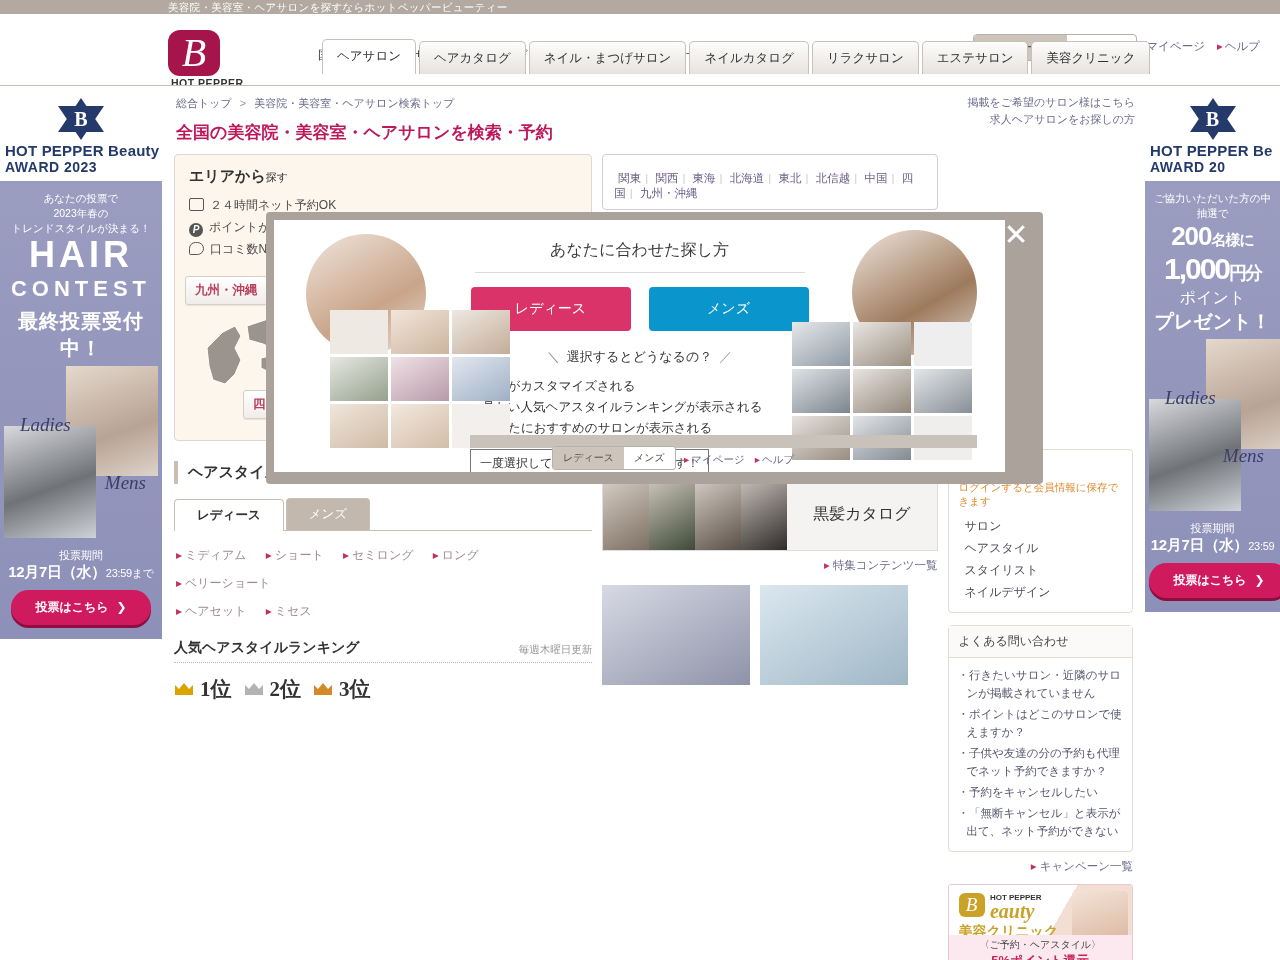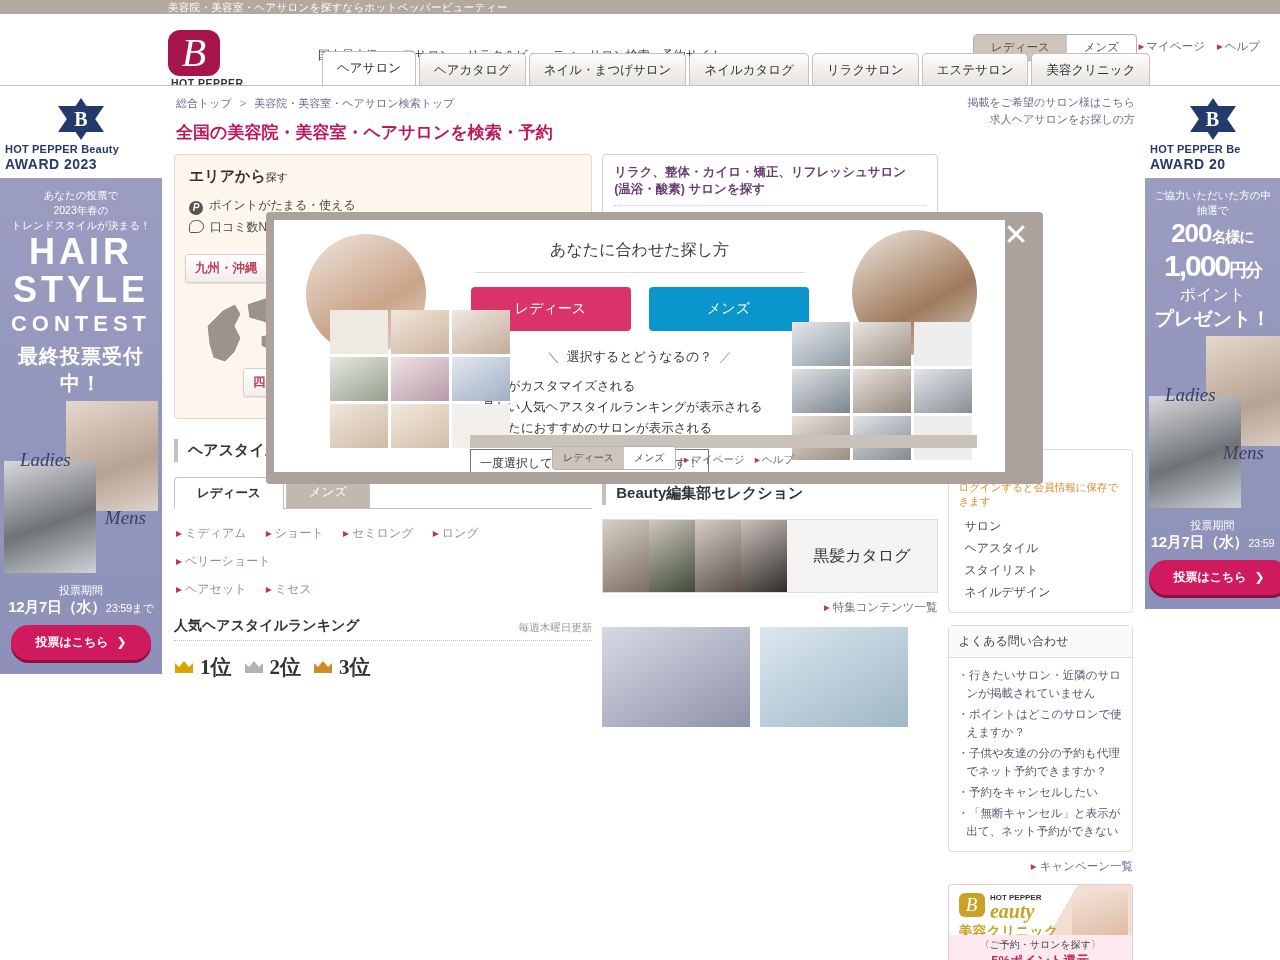--- a/index.html
+++ b/index.html
@@ -35,21 +35,21 @@
   .gendertoggle{
     position:absolute; right:143px; top:20px; border:1px solid #b9b0a8; border-radius:4px;
     overflow:hidden; display:flex; background:#fff;
   }
   .gendertoggle div{ padding:5px 17px; font-size:11.5px; color:#5b5149; cursor:pointer;}
   .gendertoggle .on{ background:#cdc4bc; }
   .hdlinks{ position:absolute; right:20px; top:25px; display:flex; gap:12px; font-size:11.5px;}
   .hdlinks a{ color:#6a6a8a; text-decoration:none; white-space:nowrap;}
   .hdlinks a:before{ content:"\25B8"; color:#c2305e; margin-right:2px;}
   
-  .navtabs{ position:absolute; left:322px; bottom:0; display:flex; align-items:flex-end;}
+  .navtabs{ position:absolute; left:322px; bottom:12px; display:flex; align-items:flex-end;}
   .navtabs .tab{
     border:1px solid #c8c1ba; border-bottom:none; border-radius:5px 5px 0 0;
     background:linear-gradient(#fdfdfd,#e6e2de); padding:8px 14px 7px; font-size:12.5px;
     color:#333; margin-right:3px; white-space:nowrap; cursor:pointer;
   }
   .navtabs .tab.active{ background:#fff; padding-bottom:9px; font-weight:normal;}
   .navline{ position:absolute; left:0; right:0; bottom:0; height:1px; background:#c8c1ba;}
   
   .page{ position:relative; width:1280px; height:874px; background:#fff; }
   .sidebar{ position:absolute; top:0; width:162px; height:700px; }
@@ -62,21 +62,21 @@
     content:""; position:absolute; left:0; width:0; height:0;
     border-left:23px solid transparent; border-right:23px solid transparent;
   }
   .awardhead .star:before{ top:2px; border-bottom:34px solid #243a6b;}
   .awardhead .star:after{ bottom:2px; border-top:34px solid #243a6b;}
   .awardhead .starb{
     position:absolute; left:0; top:0; width:46px; height:46px; line-height:46px;
     text-align:center; font-family:"Liberation Serif",serif; font-size:20px; color:#fff; z-index:3; font-weight:bold;
   }
   .awardhead .atxt{ display:inline-block; vertical-align:middle; margin-left:5px; text-align:left;}
-  .awardhead .atxt .l1{ font-size:11px; font-weight:bold; color:#243a6b; letter-spacing:.2px;}
+  .awardhead .atxt .l1{ font-size:15px; font-weight:bold; color:#243a6b; letter-spacing:.2px;}
   .awardhead .atxt .l2{ font-size:14px; font-weight:bold; color:#243a6b; letter-spacing:.5px;}
   .banner{
     background:linear-gradient(#9a9cc0,#8d90b8); color:#fff; text-align:center;
     padding:10px 4px 14px; position:relative; overflow:hidden;
   }
   .banner .sub{ font-size:10.5px; line-height:15px; }
   .banner .hsc{ font-family:"Liberation Sans",sans-serif; font-weight:bold; letter-spacing:4px; }
   .banner .hsc .l{ font-size:36px; line-height:38px; display:block;}
   .banner .hsc .l3{ font-size:22px; letter-spacing:5px; display:block; margin-top:2px;}
   .banner .final{ font-size:20px; font-weight:bold; margin-top:6px; letter-spacing:1px;}
@@ -275,21 +275,20 @@
         <span class="l1">HOT PEPPER Beauty</span>
         <span class="l2">AWARD 2023</span>
       </span>
     </div>
     <div class="banner">
       <div class="sub" style="white-space:pre-line">あなたの投票で
 2023年春の
 トレンドスタイルが決まる！</div>
       <div class="hsc">
         <span class="l">HAIR</span>
-        <span class="l">STYLE</span>
         <span class="l3">CONTEST</span>
       </div>
       <div class="final">最終投票受付中！</div>
       <div class="photos">
         <i class="ph ladies"></i>
         <i class="ph mens"></i>
         <span class="sig l">Ladies</span>
         <span class="sig m">Mens</span>
       </div>
       <div class="period">投票期間</div>
@@ -350,20 +349,21 @@
     <div class="h1">全国の美容院・美容室・ヘアサロンを検索・予約</div>
 
     <div class="cols">
 
       <div class="colL">
         <div class="panel">
           <div class="ttl">
             <span>エリアから</span><small>探す</small>
           </div>
           <div class="feat">
+            <div><i class="ic"></i><span>２４時間ネット予約OK</span></div>
             <div><i class="ic p">P</i><span>ポイントがたまる・使える</span></div>
             <div><i class="ic c"></i><span>口コミ数No.1</span></div>
           </div>
           <div class="mapwrap">
             <svg class="jpn" viewBox="0 0 330 110">
               <path fill="#9a948d" stroke="#fff" stroke-width="1" d="M6,52 L22,36 L34,30 L40,40 L34,52 L40,64 L34,78 L24,88 L12,84 L8,70 Z
                    M46,30 L70,22 L92,26 L112,20 L128,26 L140,20 L152,26 L150,42 L132,52 L112,50 L96,58 L80,56 L62,48 L48,44 Z
                    M60,62 L78,58 L96,66 L90,78 L72,78 L60,72 Z
                    M128,56 L150,48 L168,40 L186,34 L200,24 L216,18 L232,22 L248,14 L264,18 L276,12 L290,18 L300,28 L292,42 L276,46 L262,40 L246,46 L230,44 L214,50 L198,58 L180,62 L162,70 L146,74 L132,68 Z"></path>
             </svg>
@@ -426,21 +426,20 @@
               </span>
               <span class="no">3位</span>
             </div>
             <i class="img"></i>
           </div>
         </div>
       </div>
 
       <div class="colM">
         <div class="srchbox">
-          <div class="t">リラク、整体・カイロ・矯正、リフレッシュサロン (温浴・酸素) サロンを探す</div>
           <div class="areas">
             <span>関東</span><i>|</i>
             <span>関西</span><i>|</i>
             <span>東海</span><i>|</i>
             <span>北海道</span><i>|</i>
             <span>東北</span><i>|</i>
             <span>北信越</span><i>|</i>
             <span>中国</span><i>|</i>
             <span>四国</span><i>|</i>
             <span>九州・沖縄</span>
@@ -517,21 +516,21 @@
             <div class="lg">
               <span class="lgb">B</span>
               <span style="display:inline-block;vertical-align:top;margin-left:2px">
                 <span class="hp2">HOT PEPPER</span>
                 <span class="be">eauty</span>
               </span>
               <div class="cl">美容クリニック</div>
             </div>
             <i class="face"></i>
             <div class="bot">
-              <div class="a">〈ご予約・サロンを探す〉</div>
+              <div class="a">〈ご予約・ヘアスタイル〉</div>
               <div class="b2">5%ポイント還元</div>
             </div>
           </div>
 
         </div>
       </div>
     </div>
   </div>
 
   <div class="modalshadow"></div>

